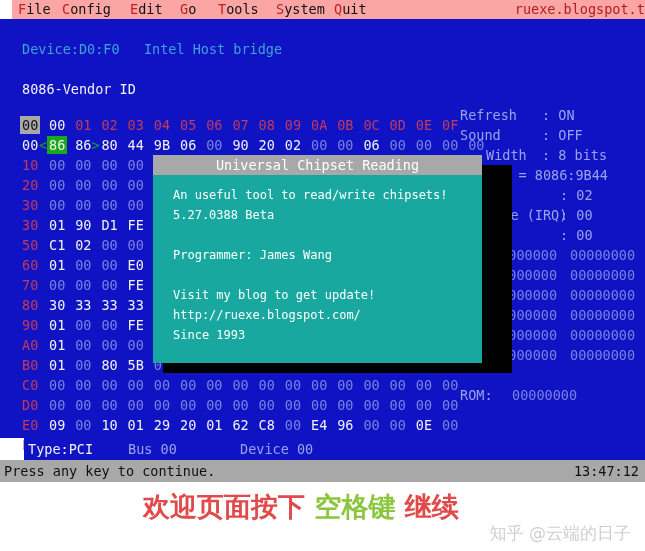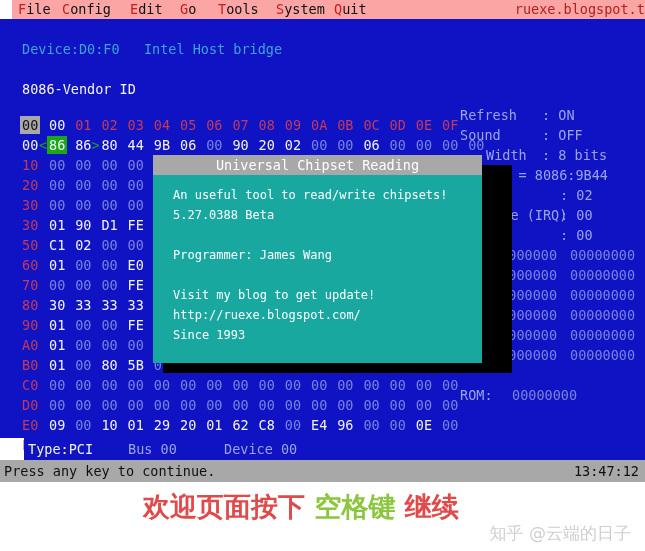--- a/index.html
+++ b/index.html
@@ -464,21 +464,21 @@
           <div class="dlg-line">Visit my blog to get update!</div>
           <div class="dlg-line">http://ruexe.blogspot.com/</div>
           <div class="dlg-line">Since 1993</div>
         </div>
     </div>
   </div>
 
   <div class="typebar">
     <div class="tt" style="left:4px;">Type:PCI</div>
     <div class="tt tdim" style="left:104px;">Bus 00</div>
-    <div class="tt tdim" style="left:180px;padding-left:20px;">Device 00</div>
+    <div class="tt tdim" style="left:196px;padding-left:20px;">Device 00</div>
   </div>
 
   <div class="statusbar">
     <div class="st" style="left:4px;">Press any key to continue.</div>
     <div class="clock">13:47:12</div>
   </div>
 
   <div class="caption">
     <div class="cap-text"><span class="cap-red">欢迎页面按下 </span><span class="cap-green">空格键</span><span class="cap-red"> 继续</span></div>
     <div class="watermark">知乎 @云端的日子</div>

